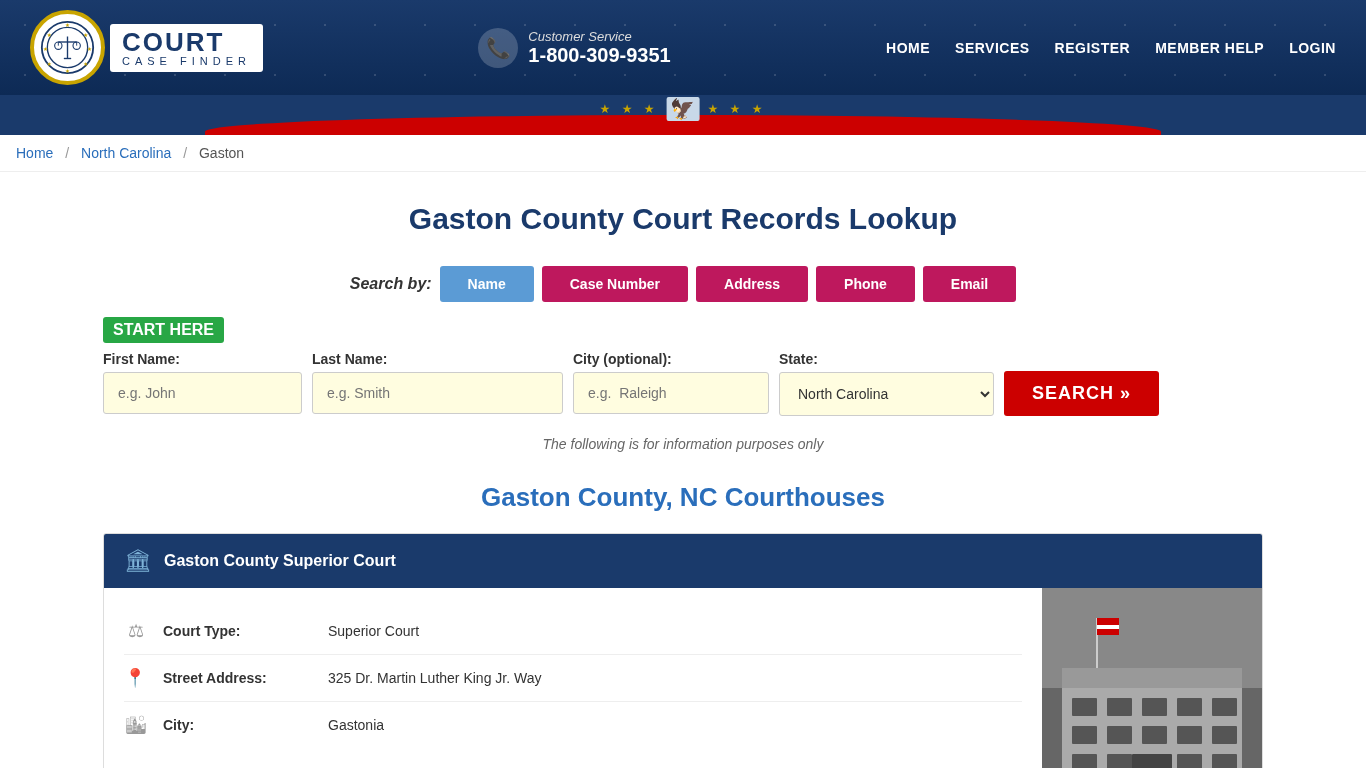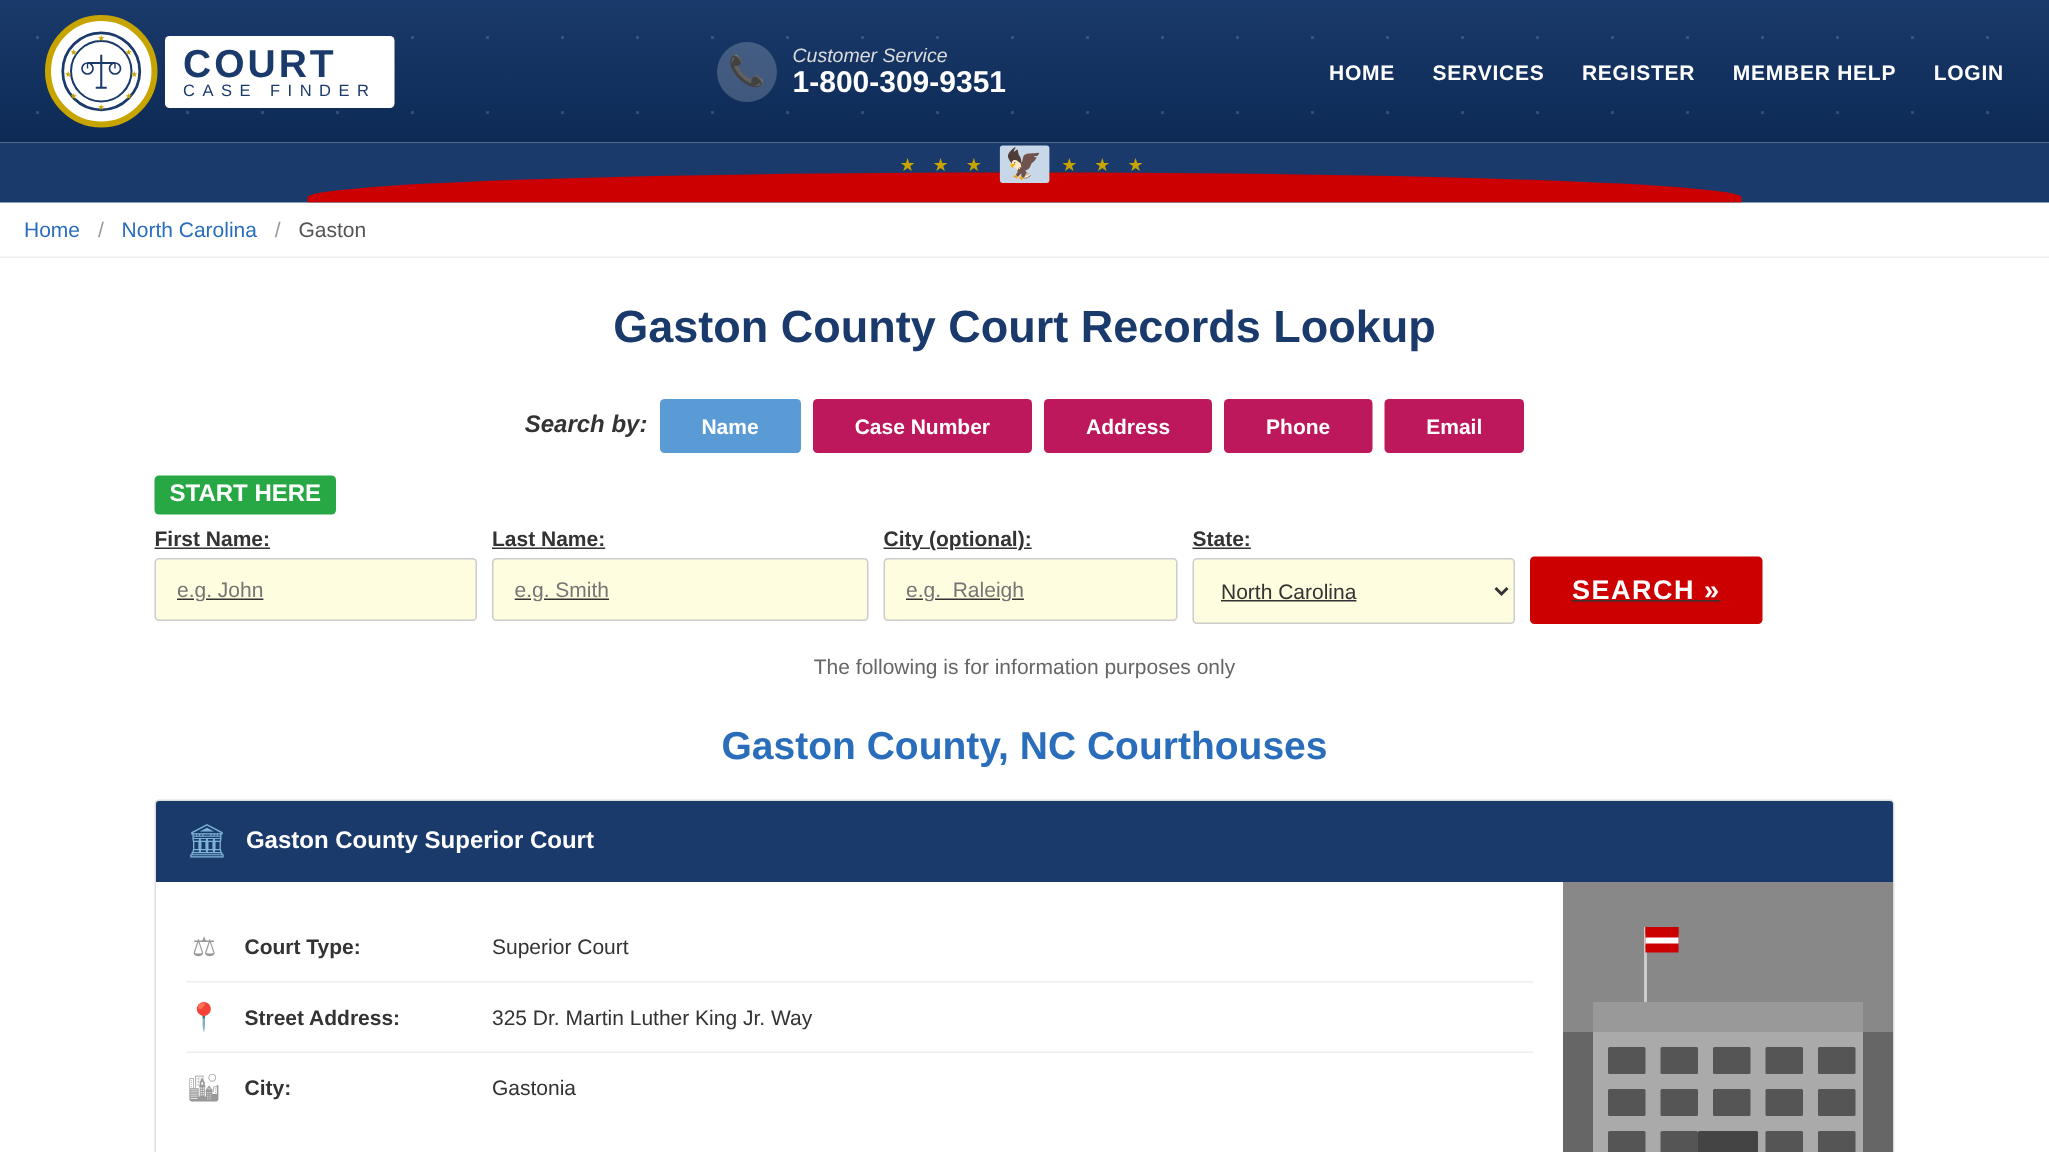--- a/index.html
+++ b/index.html
@@ -165,21 +165,20 @@
       border-radius: 3px;
       margin-bottom: 8px;
     }
 
     
     .search-form {
       display: flex;
       gap: 10px;
       align-items: flex-start;
       margin-bottom: 20px;
-      text-decoration: underline;
     }
     .form-group {
       display: flex;
       flex-direction: column;
       gap: 5px;
     }
     .form-label {
       font-size: 14px;
       font-weight: bold;
       color: #333;
@@ -212,20 +211,21 @@
       font-weight: bold;
       border-radius: 3px;
       cursor: pointer;
       align-self: flex-end;
       letter-spacing: 1px;
       white-space: nowrap;
     }
 
     .info-note {
       text-align: center;
+      font-style: italic;
       color: #666;
       font-size: 14px;
       margin-bottom: 30px;
     }
 
     
     .courthouses-title {
       text-align: center;
       font-size: 26px;
       font-weight: bold;
@@ -387,21 +387,21 @@
     <button class="tab-btn inactive">Address</button>
     <button class="tab-btn inactive">Phone</button>
     <button class="tab-btn inactive">Email</button>
   </div>
 
   <div>
     <span class="start-here-badge">START HERE</span>
     <div class="search-form">
       <div class="form-group">
         <label class="form-label">First Name:</label>
-        <input class="form-input" type="text" placeholder="e.g. John" style="width: 215px;">
+        <input class="form-input" type="text" placeholder="e.g. John" style="width: 199px;">
       </div>
       <div class="form-group">
         <label class="form-label">Last Name:</label>
         <input class="form-input" type="text" placeholder="e.g. Smith" style="width: 251px;">
       </div>
       <div class="form-group">
         <label class="form-label">City (optional):</label>
         <input class="form-input" type="text" placeholder="e.g.  Raleigh" style="width: 196px;">
       </div>
       <div class="form-group">

